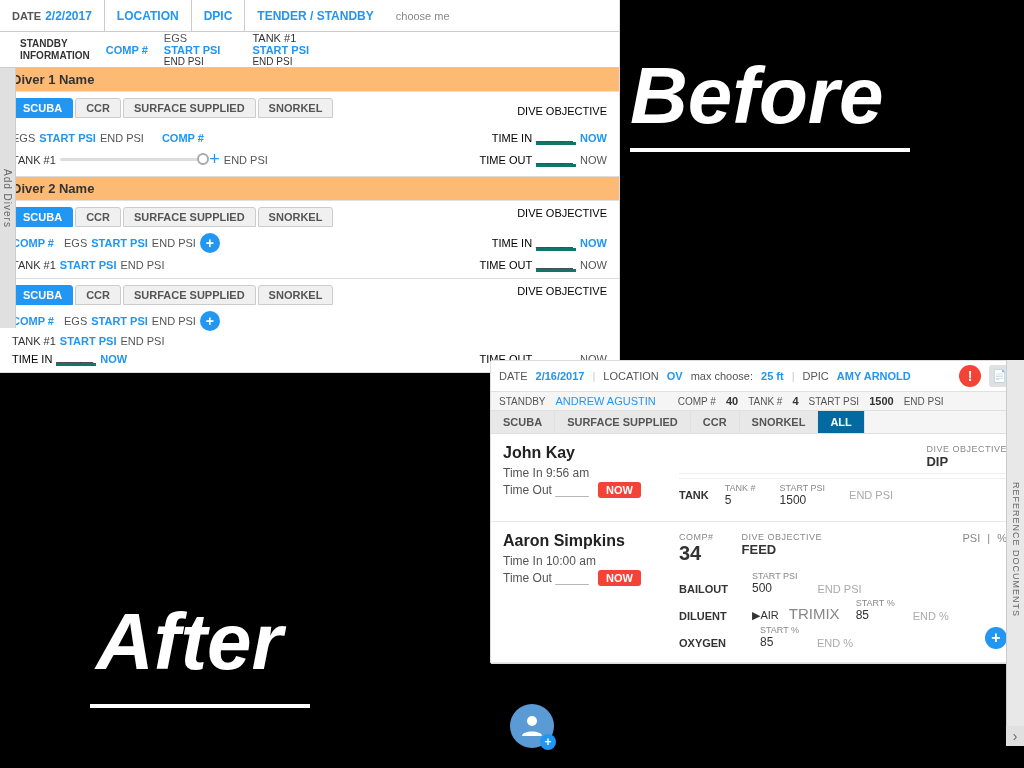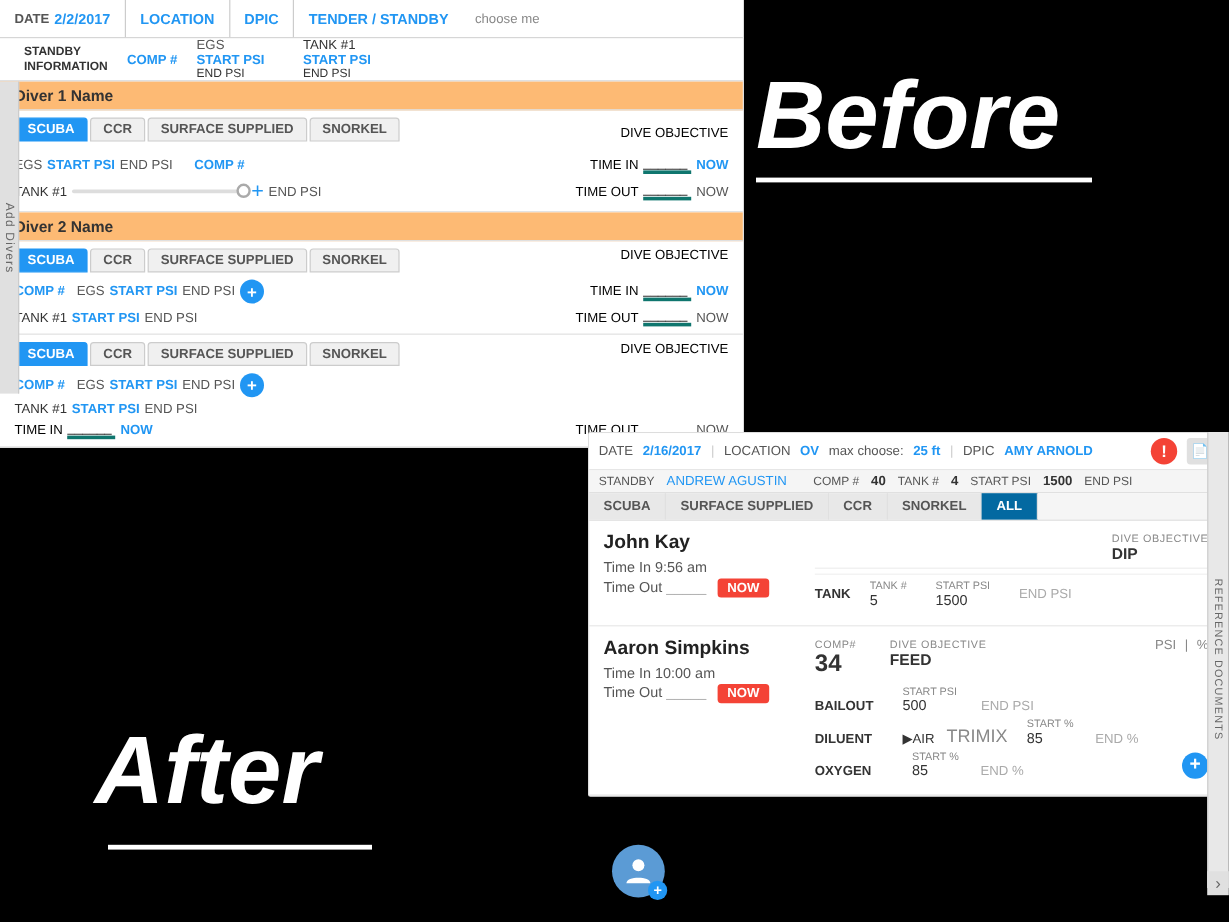--- a/index.html
+++ b/index.html
@@ -173,21 +173,21 @@
       left: 630px;
       width: 280px;
       height: 4px;
       background: #fff;
     }
 
     
     .after-label {
       position: absolute;
       bottom: 80px;
-      left: 79px;
+      left: 96px;
       font-size: 80px;
       font-weight: 900;
       color: #fff;
       font-style: italic;
     }
     .after-underline {
       position: absolute;
       bottom: 60px;
       left: 90px;
       width: 220px;

